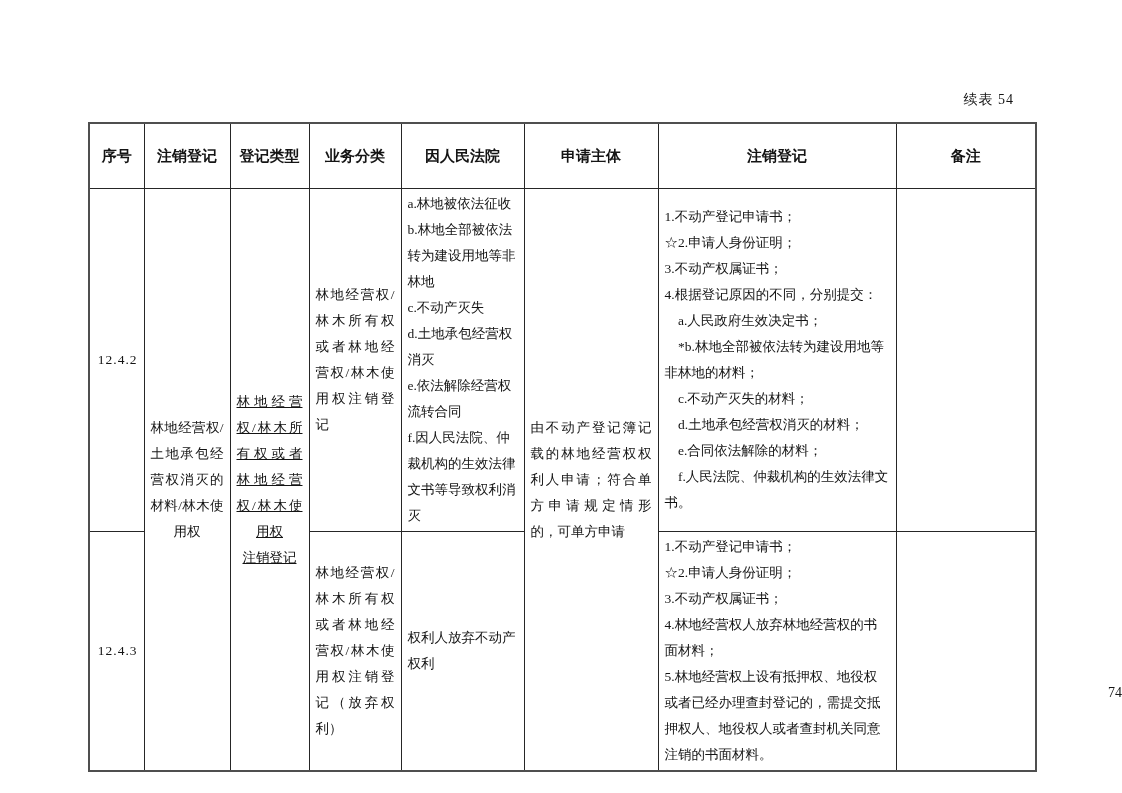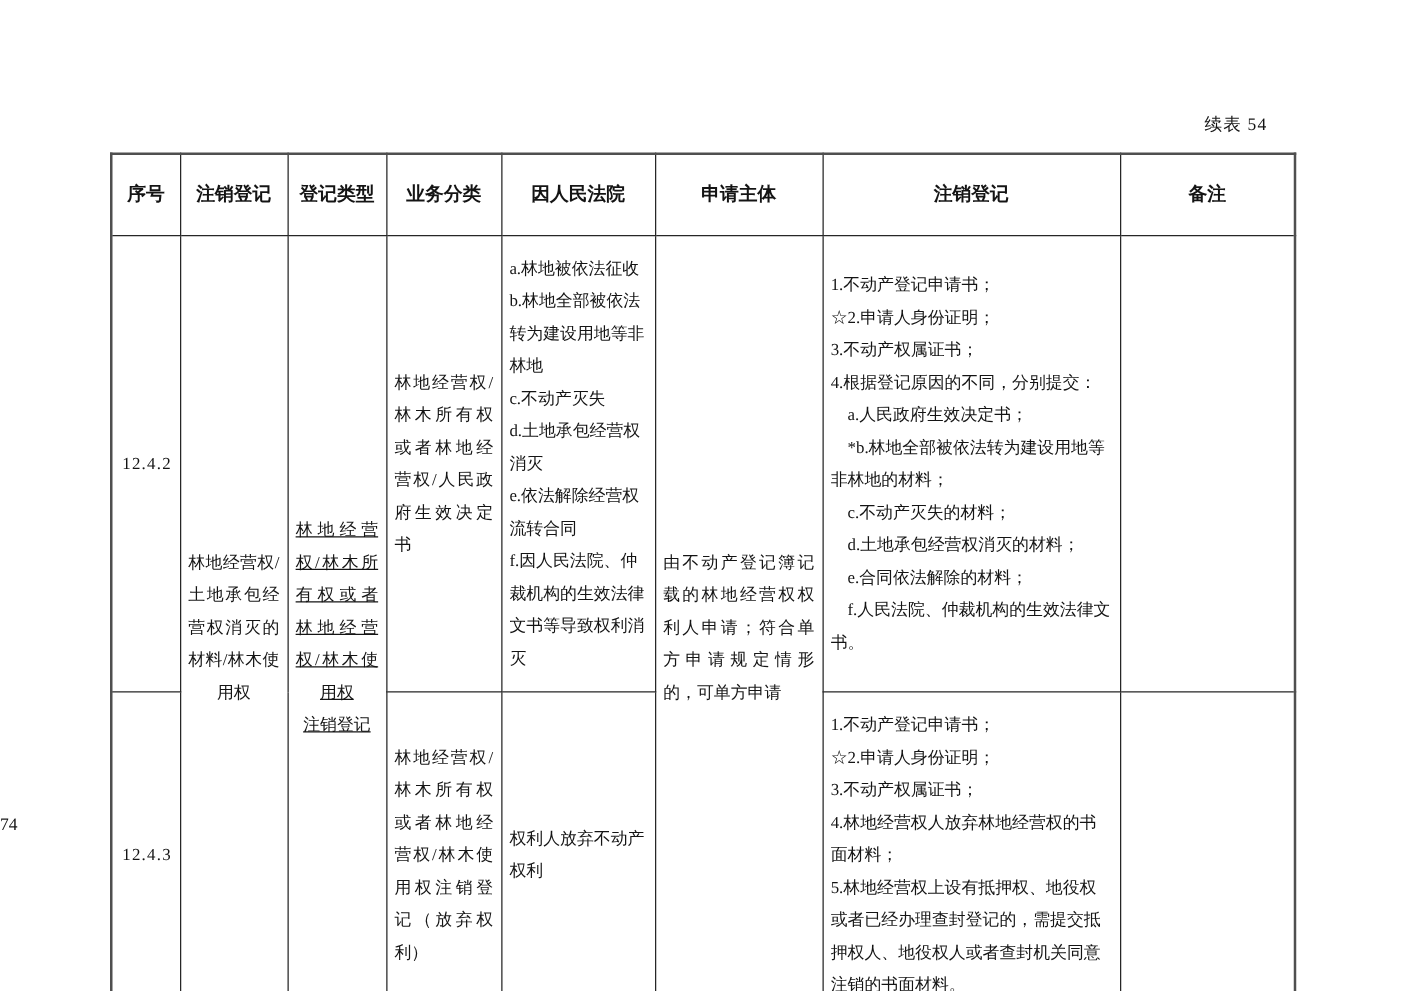--- a/index.html
+++ b/index.html
@@ -41,21 +41,21 @@
     font-size: 15px;
     font-weight: bold;
     text-align: center;
     height: 24px;
     padding: 20px 1px;
     line-height: 22px;
   }
   .reg-table td {
     font-size: 13.5px;
     line-height: 26px;
-    padding: 13px 6px;
+    padding: 2px 6px;
   }
   tr.row-1 { height: 302px; }
   tr.row-2 { height: 205px; }
 
   .c-serial {
     text-align: right;
     font-size: 13px;
     letter-spacing: 1px;
   }
   .c-item, .c-type, .c-biz {
@@ -88,24 +88,24 @@
     white-space: pre-line;
     line-height: 27px;
     padding: 4px 7px;
     word-break: break-all;
   }
   .c-remark {
     text-align: center;
   }
   .page-number {
     position: absolute;
-    top: 653px;
+    top: 685px;
     left: 0;
     width: 100%;
-    text-align: left;
+    text-align: right;
     font-size: 14px;
   }
 </style>
 </head>
 <body>
 
 <div class="page">
 
   <div class="continued-label">续表 54</div>
 
@@ -131,21 +131,21 @@
         <th>注销登记</th>
         <th>备注</th>
       </tr>
     </thead>
     <tbody>
       <tr class="row-1">
         <td class="c-serial">12.4.2</td>
         <td class="c-item" rowspan="2">林地经营权/土地承包经营权消灭的材料/林木使用权</td>
         <td class="c-type" rowspan="2">林地经营权/林木所有权或者林地经营权/林木使用权
 注销登记</td>
-        <td class="c-biz">林地经营权/林木所有权或者林地经营权/人民政府生效决定书</td>
+        <td class="c-biz">林地经营权/林木所有权或者林地经营权/林木使用权注销登记</td>
         <td class="c-reason">a.林地被依法征收
 b.林地全部被依法转为建设用地等非林地
 c.不动产灭失
 d.土地承包经营权消灭
 e.依法解除经营权流转合同
 f.因人民法院、仲裁机构的生效法律文书等导致权利消灭</td>
         <td class="c-applicant" rowspan="2">由不动产登记簿记载的林地经营权权利人申请；符合单方申请规定情形的，可单方申请</td>
         <td class="c-materials">1.不动产登记申请书；
 ☆2.申请人身份证明；
 3.不动产权属证书；

